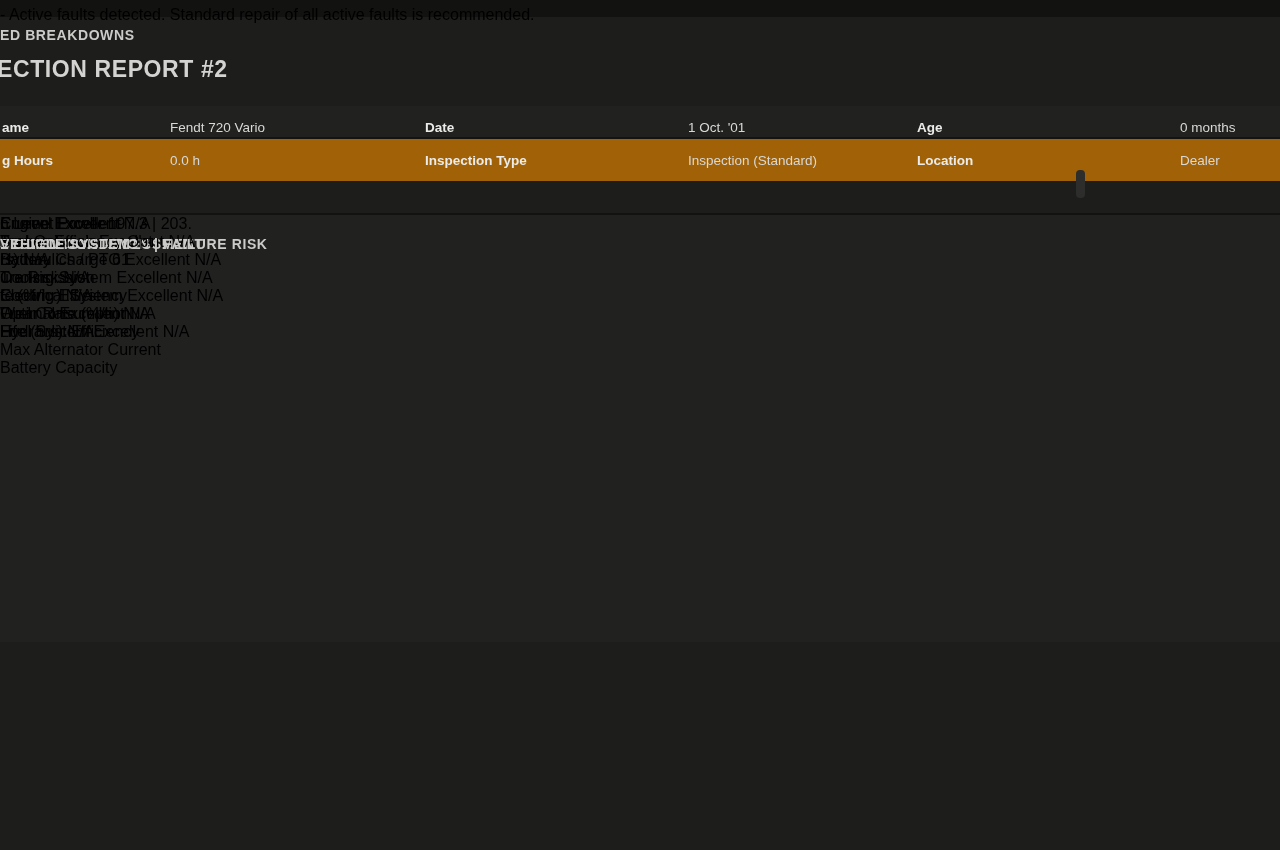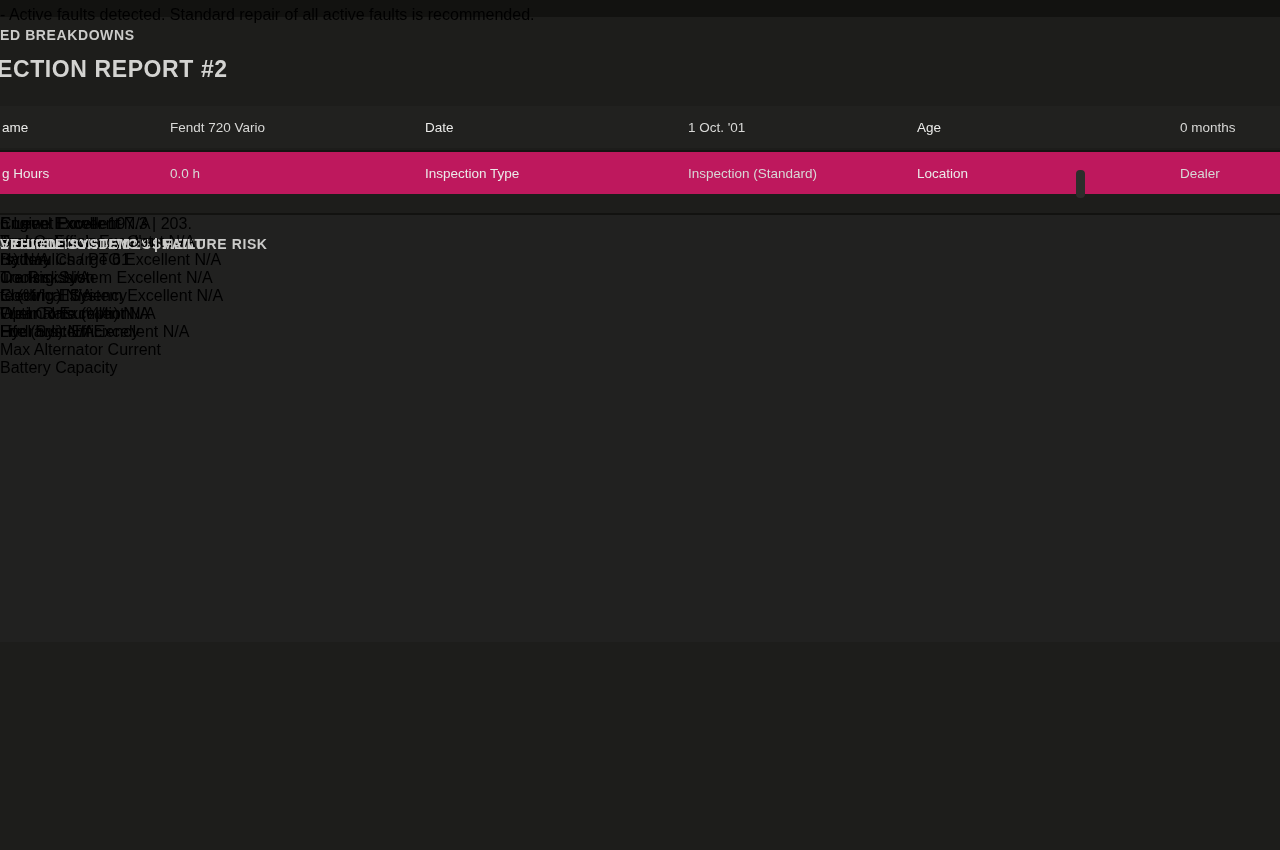--- a/index.html
+++ b/index.html
@@ -10,23 +10,23 @@
     -webkit-font-smoothing:antialiased;
   }
   
   .top-strip{position:absolute;left:0;top:0;width:1280px;height:17px;background:#121210;}
   .page-title{
     position:absolute;left:-3px;top:56px;
     font-size:23px;font-weight:700;color:#d3d3d1;letter-spacing:.6px;white-space:nowrap;
   }
   .info-row{position:absolute;left:0;width:1280px;height:42px;}
   .info-row.r1{top:106px;background:#21211f;}
-  .info-row.r2{top:150px;background:#be185d;border-top:2px solid #141412;}
+  .info-row.r2{top:137px;background:#a16207;border-top:2px solid #141412;}
   .info-cell{position:absolute;top:50%;transform:translateY(-50%);font-size:13.5px;white-space:nowrap;}
-  .info-label{font-weight:400;color:#ebebe9;}
+  .info-label{font-weight:700;color:#ebebe9;}
   .info-value{font-weight:400;color:#d8d8d6;}
   .scroll-thumb{position:absolute;left:1076px;top:170px;width:9px;height:28px;border-radius:4px;background:#2d2d2b;}
   
   .main-section{position:absolute;left:0;top:213px;width:1280px;height:427px;background:#212120;border-top:2px solid #121210;}
   .panel{position:absolute;top:0;height:427px;}
   .panel-title{
     position:absolute;top:21px;font-size:14px;font-weight:700;color:#cbcbc9;
     letter-spacing:.6px;white-space:nowrap;
   }
   .panel-underline{position:absolute;top:47px;height:1px;background:linear-gradient(to right,#55555'3,#2c2c2a);background:linear-gradient(to right,#555553,#2c2c2a);}

